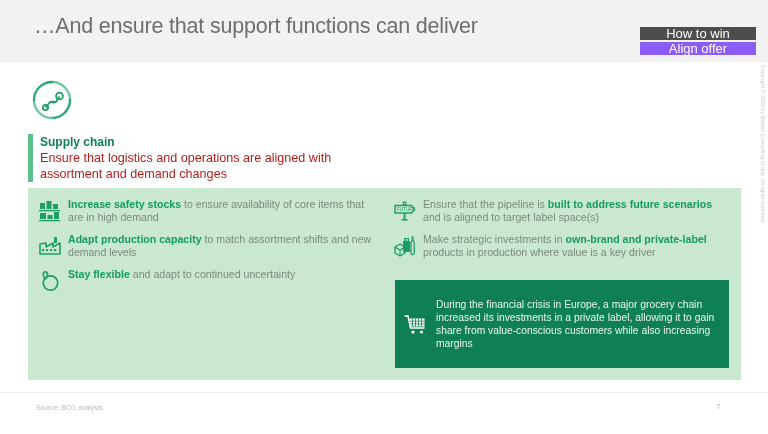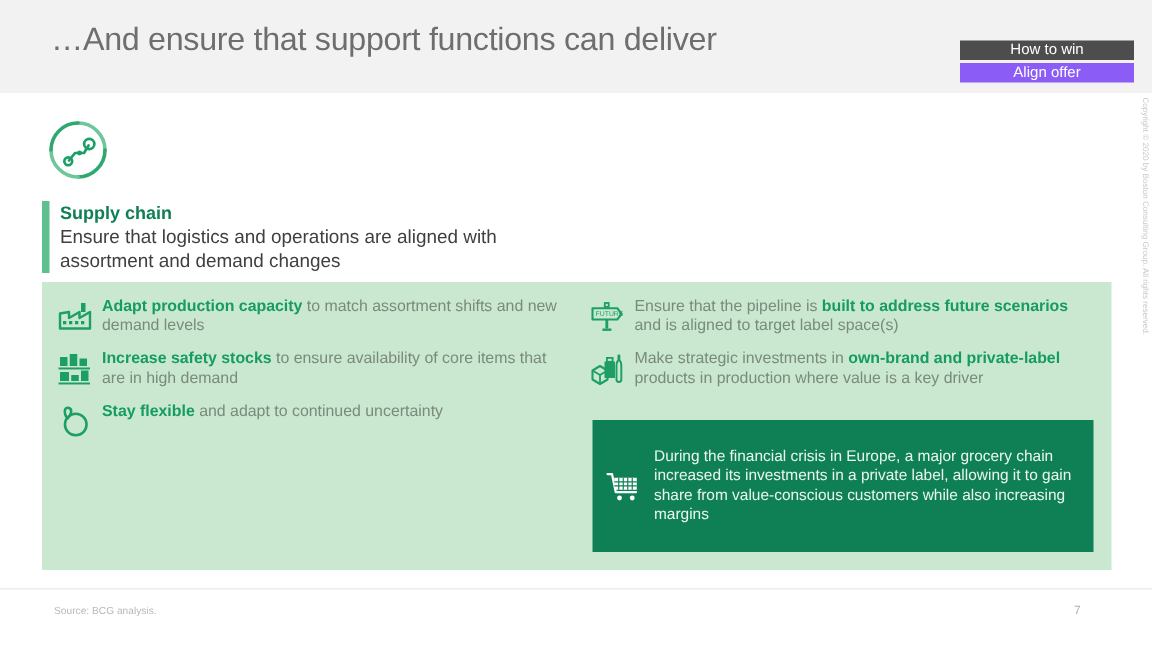--- a/index.html
+++ b/index.html
@@ -18,21 +18,21 @@
     background:#f2f2f2;
   }
   .title{
     position:absolute;left:34px;top:14px;
     font-size:21.5px;color:#6e6e6e;font-weight:400;
     letter-spacing:-0.2px;white-space:nowrap;
   }
   .badges{position:absolute;right:12px;top:27px;width:116px;}
   .badge{
     height:13px;line-height:13px;text-align:center;
-    font-size:10px;color:#ffffff;
+    font-size:13px;color:#ffffff;
     margin-bottom:1.5px;
   }
   .badge.dark{background:#4d4d4d;}
   .badge.light{background:#8b5cf6;}
 
   
   .col{position:absolute;top:78px;width:358px;}
   .col-left{left:28px;}
   .col-right{left:383px;}
 
@@ -48,21 +48,21 @@
   }
   .head-bar{
     position:absolute;left:0;top:0;width:5px;height:100%;
     background:#5ec08c;
   }
   .head-title{
     font-size:12px;font-weight:bold;color:#0f8055;
     line-height:16px;margin-bottom:1px;
   }
   .head-sub{
-    font-size:12.6px;color:#404040;line-height:15.5px;
+    font-size:12.6px;color:#b91c1c;line-height:15.5px;
   }
 
   
   .panel{
     position:absolute;top:188px;width:358px;height:192px;
     background:#c9e8cf;
   }
   .panel-left{left:28px;}
   .panel-right{left:383px;}
 
@@ -148,48 +148,48 @@
     </div>
   </div>
 
 
   <div class="panel panel-left">
     <div class="bullets">
 
       <div class="bullet">
         <span class="bullet-icon">
           <svg width="24" height="24" viewBox="0 0 24 24">
-            <rect x="16" y="3" width="3" height="6" fill="#1e9e67"></rect>
-            <path d="M2 10 L2 20 L22 20 L22 9 L15 13 L15 9 L8 13 L8 9 Z" fill="none" stroke="#1e9e67" stroke-width="1.6" stroke-linejoin="round"></path>
-            <rect x="4" y="15" width="2.2" height="2.2" fill="#1e9e67"></rect>
-            <rect x="8" y="15" width="2.2" height="2.2" fill="#1e9e67"></rect>
-            <rect x="12" y="15" width="2.2" height="2.2" fill="#1e9e67"></rect>
-            <rect x="16" y="15" width="2.2" height="2.2" fill="#1e9e67"></rect>
-          </svg>
-        </span>
-        <span class="bullet-text">
-          <b>Adapt production capacity</b><span> to match assortment shifts and new demand levels</span>
-        </span>
-      </div>
-
-      <div class="bullet">
-        <span class="bullet-icon">
-          <svg width="24" height="24" viewBox="0 0 24 24">
             <rect x="2" y="4" width="5" height="6" fill="#1e9e67"></rect>
             <rect x="8.5" y="2" width="5" height="8" fill="#1e9e67"></rect>
             <rect x="15" y="5" width="5" height="5" fill="#1e9e67"></rect>
             <rect x="1" y="11" width="21" height="1.3" fill="#1e9e67"></rect>
             <rect x="2" y="14" width="6" height="6" fill="#1e9e67"></rect>
             <rect x="9.5" y="16" width="5" height="4" fill="#1e9e67"></rect>
             <rect x="16" y="13" width="5" height="7" fill="#1e9e67"></rect>
             <rect x="1" y="21" width="21" height="1.3" fill="#1e9e67"></rect>
           </svg>
         </span>
         <span class="bullet-text">
           <b>Increase safety stocks</b><span> to ensure availability of core items that are in high demand</span>
+        </span>
+      </div>
+
+      <div class="bullet">
+        <span class="bullet-icon">
+          <svg width="24" height="24" viewBox="0 0 24 24">
+            <rect x="16" y="3" width="3" height="6" fill="#1e9e67"></rect>
+            <path d="M2 10 L2 20 L22 20 L22 9 L15 13 L15 9 L8 13 L8 9 Z" fill="none" stroke="#1e9e67" stroke-width="1.6" stroke-linejoin="round"></path>
+            <rect x="4" y="15" width="2.2" height="2.2" fill="#1e9e67"></rect>
+            <rect x="8" y="15" width="2.2" height="2.2" fill="#1e9e67"></rect>
+            <rect x="12" y="15" width="2.2" height="2.2" fill="#1e9e67"></rect>
+            <rect x="16" y="15" width="2.2" height="2.2" fill="#1e9e67"></rect>
+          </svg>
+        </span>
+        <span class="bullet-text">
+          <b>Adapt production capacity</b><span> to match assortment shifts and new demand levels</span>
         </span>
       </div>
 
       <div class="bullet">
         <span class="bullet-icon">
           <svg width="24" height="24" viewBox="0 0 24 24">
             <circle cx="12.5" cy="14" r="7.2" fill="none" stroke="#1e9e67" stroke-width="1.7"></circle>
             <path d="M7 10 C4 6 5 2 8 3 C10.5 3.8 9.5 8 7 10 Z" fill="none" stroke="#1e9e67" stroke-width="1.7" stroke-linejoin="round"></path>
           </svg>
         </span>

